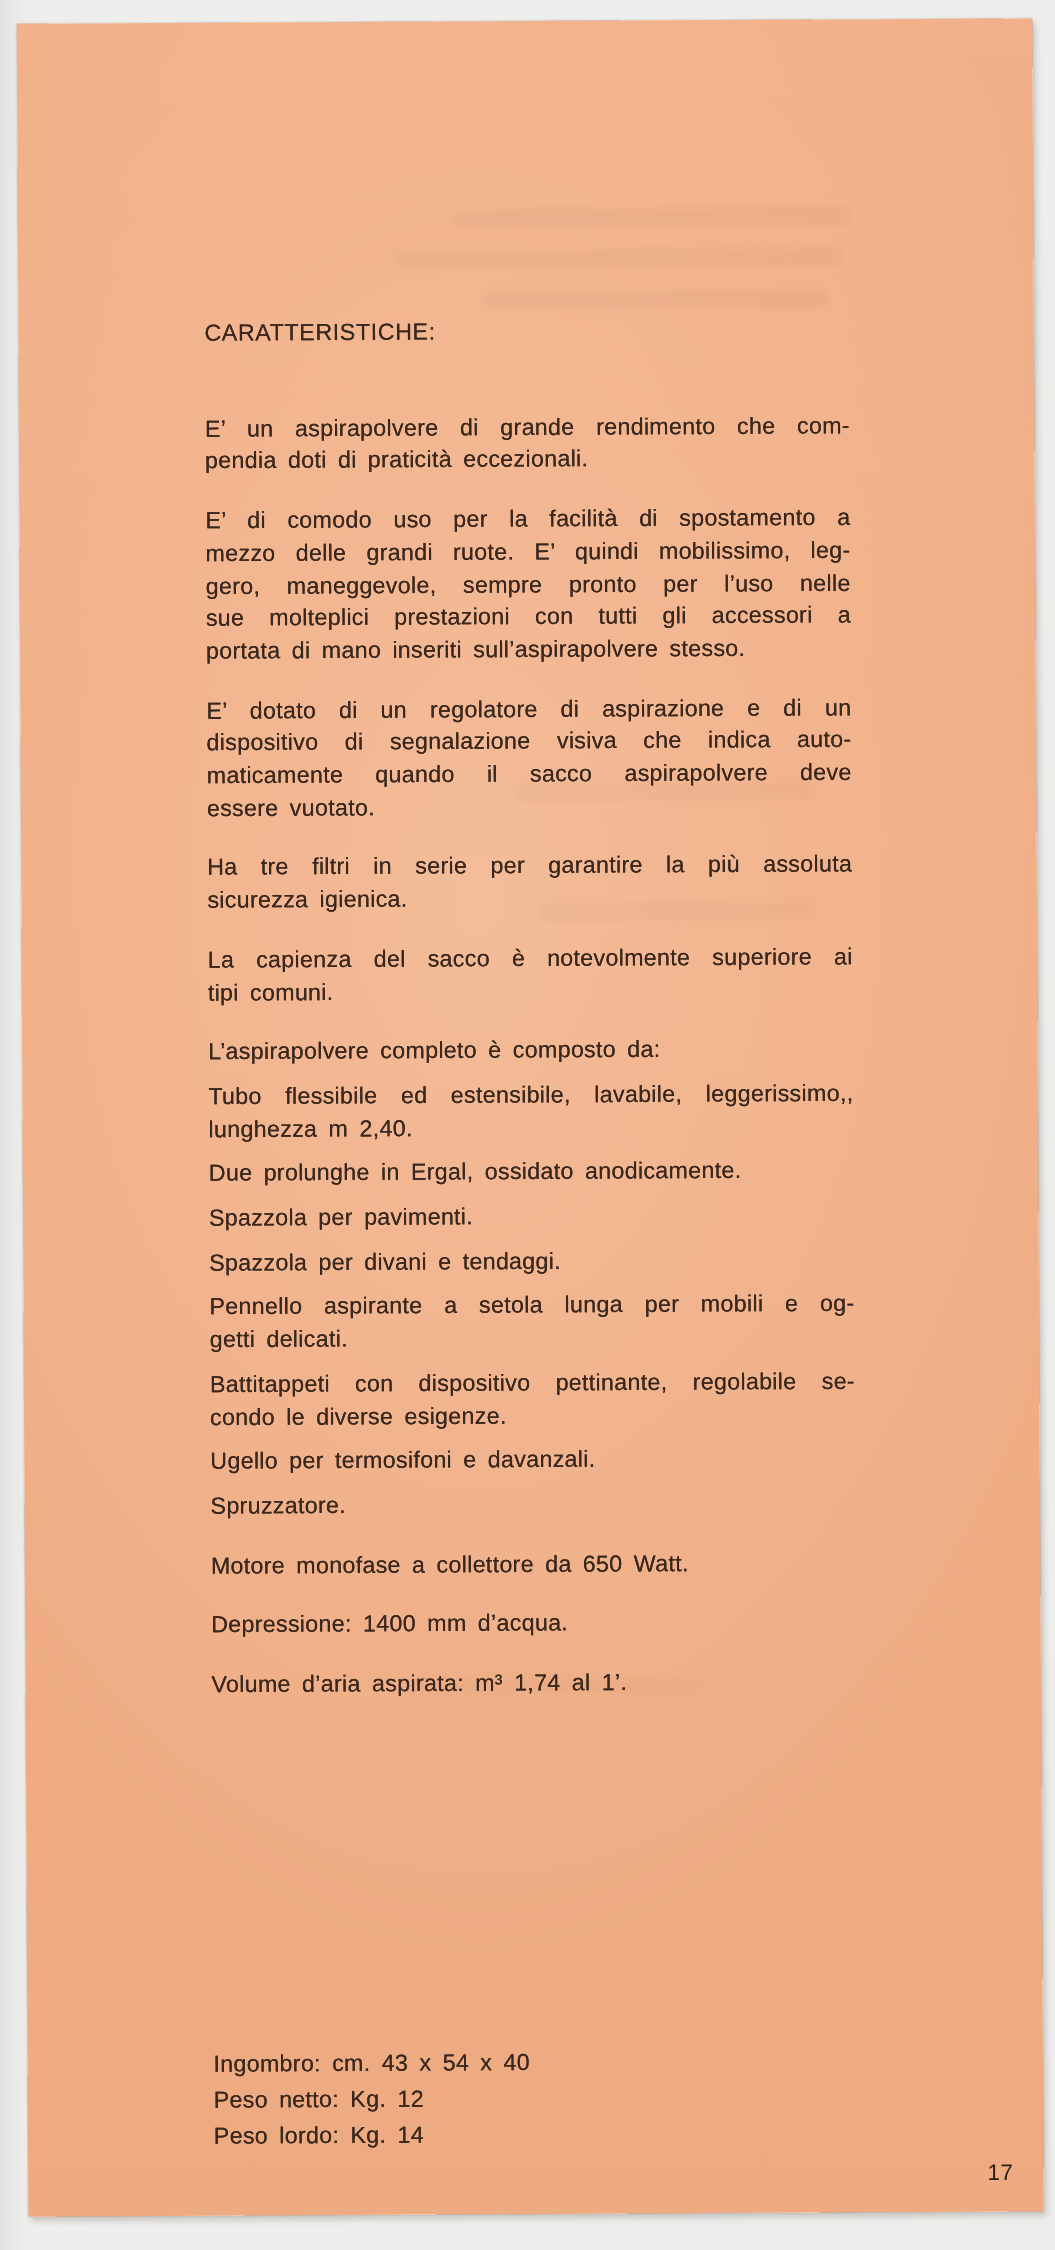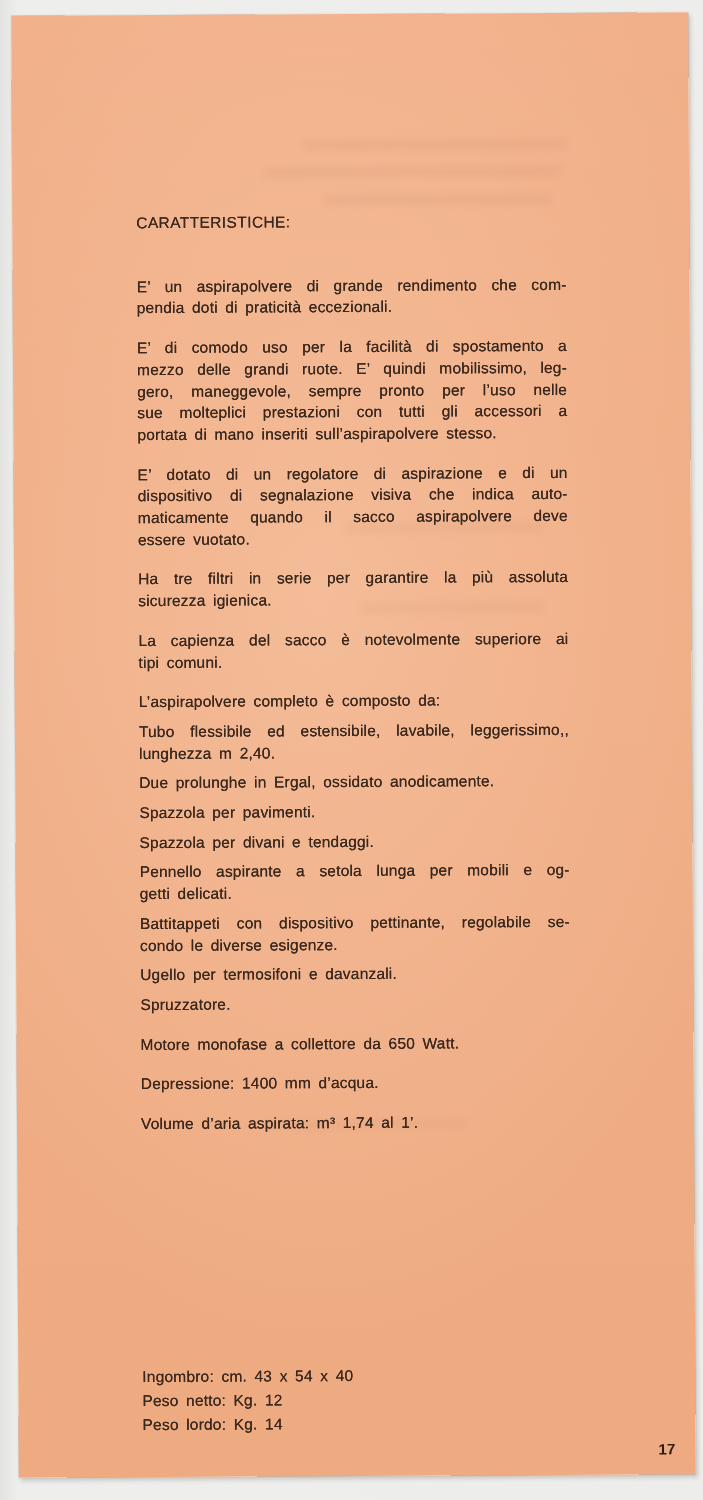--- a/index.html
+++ b/index.html
@@ -77,21 +77,21 @@
     line-height: 24px;
     letter-spacing: 0.2px;
     word-spacing: 3px;
     text-shadow: 0 0 0.4px currentColor;
   }
   .page-number {
     position: absolute;
     right: 20px; top: 1428px;
     color: #2b1d14;
     font-size: 15px;
-    font-weight: 700;
+    font-weight: 400;
     letter-spacing: 0.3px;
   }
 </style>
 </head>
 <body>
 
 <div class="scan">
   <div class="paper">
 
     <div class="smudge s1"></div>

